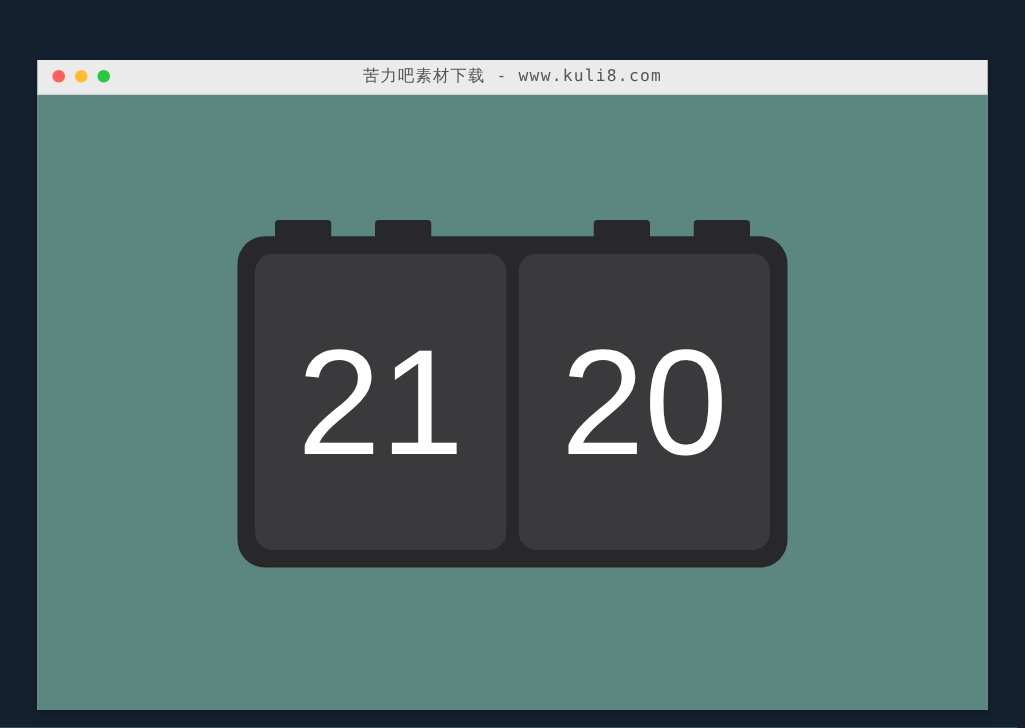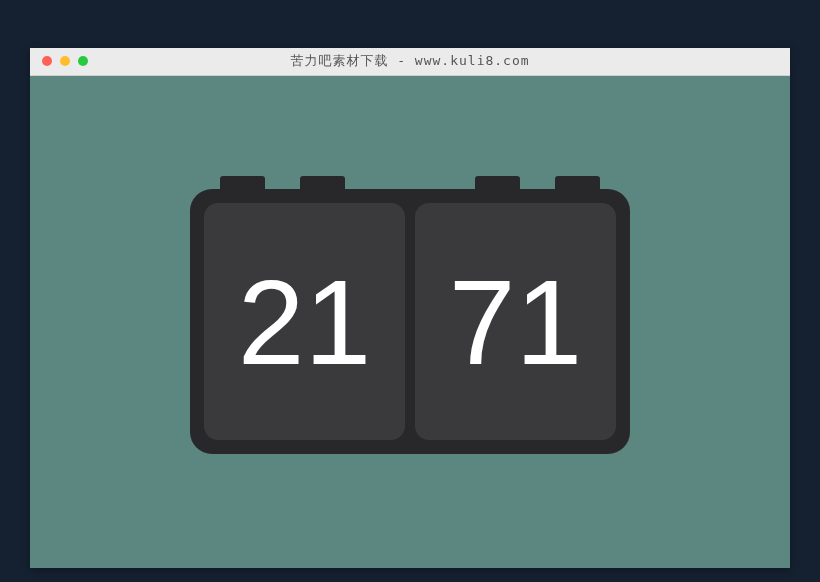--- a/index.html
+++ b/index.html
@@ -123,18 +123,18 @@
     <div class="clock-container">
       <div class="clock-tab left1"></div>
       <div class="clock-tab left2"></div>
       <div class="clock-tab right1"></div>
       <div class="clock-tab right2"></div>
       <div class="clock-body">
         <div class="clock-panel">
           <span class="clock-digit">21</span>
         </div>
         <div class="clock-panel">
-          <span class="clock-digit">71</span>
+          <span class="clock-digit">20</span>
         </div>
       </div>
     </div>
   </div>
 </div>
 
 </body></html>

